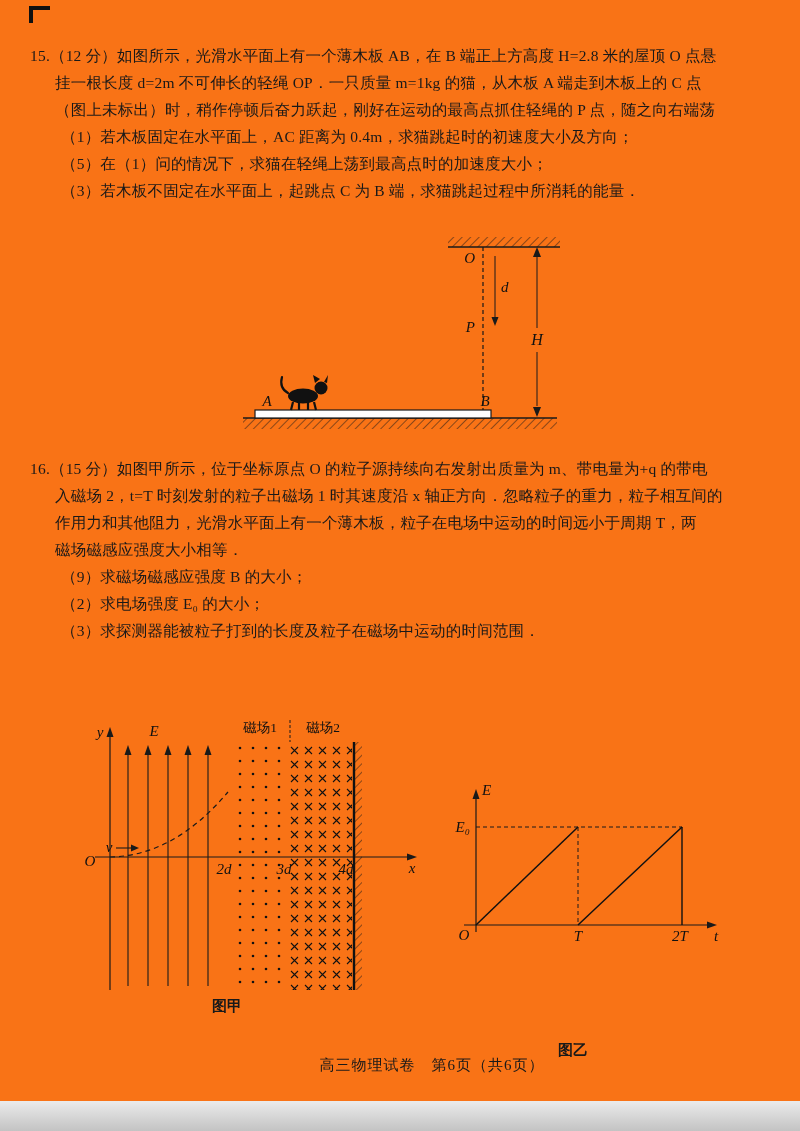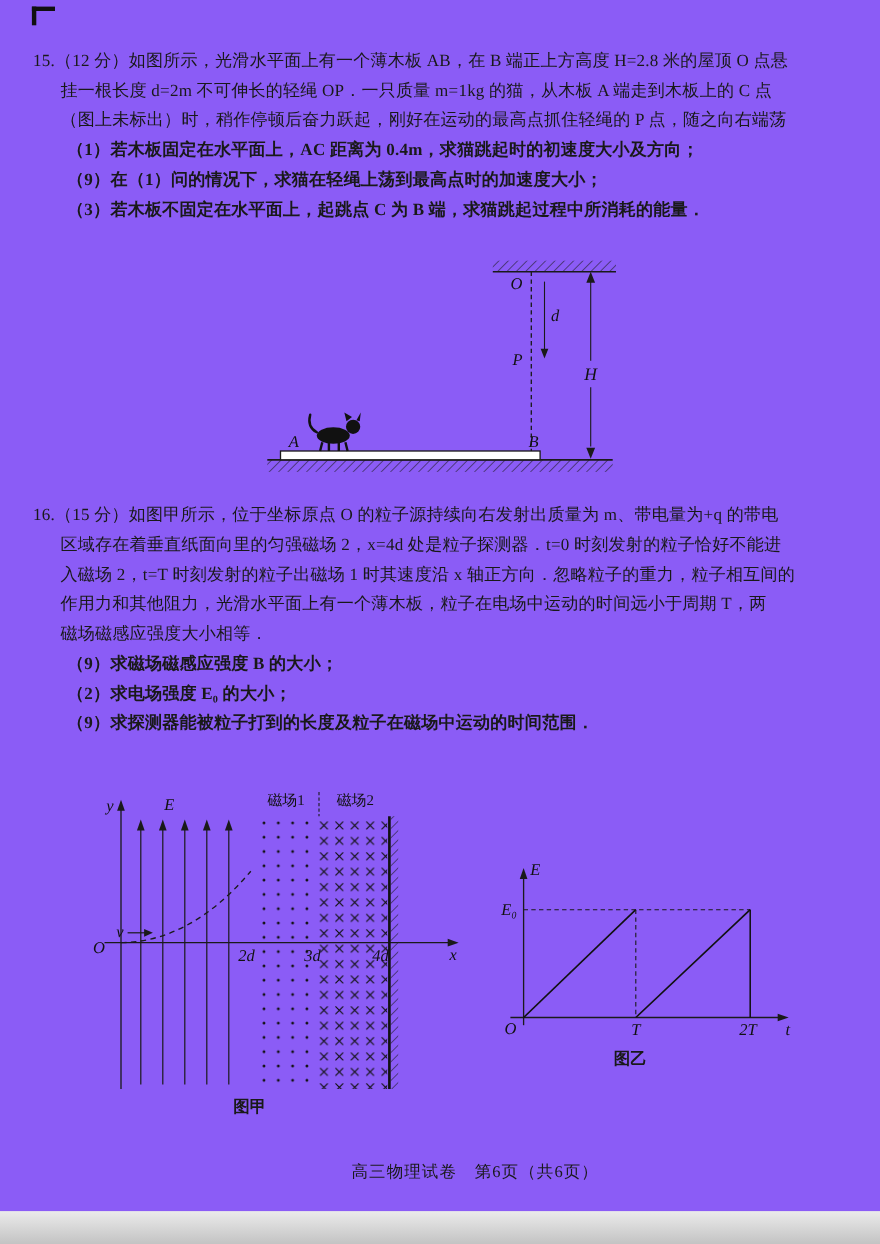--- a/index.html
+++ b/index.html
@@ -1,20 +1,20 @@
 <!DOCTYPE html>
 <html><head>
 <meta charset="utf-8">
 <style>
   html,body{margin:0;padding:0;background:#ffffff;}
-  .page{position:relative;width:800px;height:1131px;background:#8b5cf6;overflow:hidden;
+  .page{position:relative;width:800px;height:1131px;background:#f97316;overflow:hidden;
         font-family:"Liberation Serif","DejaVu Serif",serif;color:#191919;}
   .prob{position:absolute;width:754px;font-size:15.5px;line-height:27px;letter-spacing:.2px;}
   .prob .cont{padding-left:25px;}
-  .prob .part{padding-left:31px;font-weight:bold;}
+  .prob .part{padding-left:31px;}
   .caption{position:absolute;font-size:15px;font-weight:bold;width:70px;text-align:left;}
   .footer{position:absolute;left:0;top:1056px;width:800px;text-align:center;
           font-size:15px;font-weight:400;letter-spacing:1px;margin-left:32px;}
   .corner{position:absolute;left:29px;top:6px;width:17px;height:13px;
           border-left:4px solid #101010;border-top:4px solid #101010;}
   .scanband{position:absolute;left:0;top:1101px;width:800px;height:30px;
             background:linear-gradient(#ebebeb,#c3c3c3);}
   svg{position:absolute;overflow:visible;}
   svg text{font-family:"Liberation Serif","DejaVu Serif",serif;fill:#111;font-size:15px;}
   .it{font-style:italic;}
@@ -25,21 +25,21 @@
 
 <div class="page">
 
   <div class="corner"></div>
 
   <div class="prob" style="left:30px;top:42px;">
     <div>15.（12 分）如图所示，光滑水平面上有一个薄木板 AB，在 B 端正上方高度 H=2.8 米的屋顶 O 点悬</div>
     <div class="cont">挂一根长度 d=2m 不可伸长的轻绳 OP．一只质量 m=1kg 的猫，从木板 A 端走到木板上的 C 点</div>
     <div class="cont">（图上未标出）时，稍作停顿后奋力跃起，刚好在运动的最高点抓住轻绳的 P 点，随之向右端荡</div>
     <div class="part">（1）若木板固定在水平面上，AC 距离为 0.4m，求猫跳起时的初速度大小及方向；</div>
-    <div class="part">（9）在（1）问的情况下，求猫在轻绳上荡到最高点时的加速度大小；</div>
+    <div class="part">（5）在（1）问的情况下，求猫在轻绳上荡到最高点时的加速度大小；</div>
     <div class="part">（3）若木板不固定在水平面上，起跳点 C 为 B 端，求猫跳起过程中所消耗的能量．</div>
   </div>
 
   <svg style="left:235px;top:226px;" width="330" height="215">
     <defs>
       <pattern id="hatch15" width="6" height="6" patternUnits="userSpaceOnUse" patternTransform="rotate(45)">
         <line x1="0" y1="0" x2="0" y2="6" stroke="#1a1a1a" stroke-width="1"></line>
       </pattern>
     </defs>
 
@@ -76,27 +76,26 @@
       <polygon points="89,156 93,149 92,157" fill="#111"></polygon>
       <line x1="58" y1="176" x2="56" y2="184" stroke="#111" stroke-width="2.2"></line>
       <line x1="64" y1="176" x2="64" y2="184" stroke="#111" stroke-width="2.2"></line>
       <line x1="73" y1="176" x2="73" y2="184" stroke="#111" stroke-width="2.2"></line>
       <line x1="79" y1="176" x2="81" y2="184" stroke="#111" stroke-width="2.2"></line>
     </g>
   </svg>
 
   <div class="prob" style="left:30px;top:455px;">
     <div>16.（15 分）如图甲所示，位于坐标原点 O 的粒子源持续向右发射出质量为 m、带电量为+q 的带电</div>
-    <div class="cont">区域存在着垂直纸面向里的匀强磁场 2，x=4d 处是粒子探测器．t=0 时刻发射的粒子恰好不能进</div>
     <div class="cont">入磁场 2，t=T 时刻发射的粒子出磁场 1 时其速度沿 x 轴正方向．忽略粒子的重力，粒子相互间的</div>
     <div class="cont">作用力和其他阻力，光滑水平面上有一个薄木板，粒子在电场中运动的时间远小于周期 T，两</div>
     <div class="cont">磁场磁感应强度大小相等．</div>
     <div class="part">（9）求磁场磁感应强度 B 的大小；</div>
     <div class="part">（2）求电场强度 E₀ 的大小；</div>
-    <div class="part">（9）求探测器能被粒子打到的长度及粒子在磁场中运动的时间范围．</div>
+    <div class="part">（3）求探测器能被粒子打到的长度及粒子在磁场中运动的时间范围．</div>
   </div>
 
   <svg style="left:78px;top:716px;" width="352" height="292">
     <defs>
       <pattern id="dotpat" width="13" height="13" patternUnits="userSpaceOnUse">
         <circle cx="6" cy="6" r="1.3" fill="#111"></circle>
       </pattern>
       <pattern id="crosspat" width="14" height="14" patternUnits="userSpaceOnUse">
         <path d="M3,3 L10,10 M10,3 L3,10" stroke="#111" stroke-width="1.1"></path>
       </pattern>
@@ -164,19 +163,19 @@
 
     <text x="34" y="15" class="it">E</text>
     <text x="22" y="52" text-anchor="end" class="it">E₀</text>
     <text x="16" y="160" text-anchor="middle" class="it">O</text>
     <text x="130" y="161" text-anchor="middle" class="it">T</text>
     <text x="232" y="161" text-anchor="middle" class="it">2T</text>
     <text x="266" y="161" class="it">t</text>
   </svg>
 
   <div class="caption" style="left:212px;top:997px;">图甲</div>
-  <div class="caption" style="left:558px;top:953px;">图乙</div>
+  <div class="caption" style="left:558px;top:1041px;">图乙</div>
 
   <div class="footer">高三物理试卷　第6页（共6页）</div>
 
   <div class="scanband"></div>
 
 </div>
 
 </body></html>

